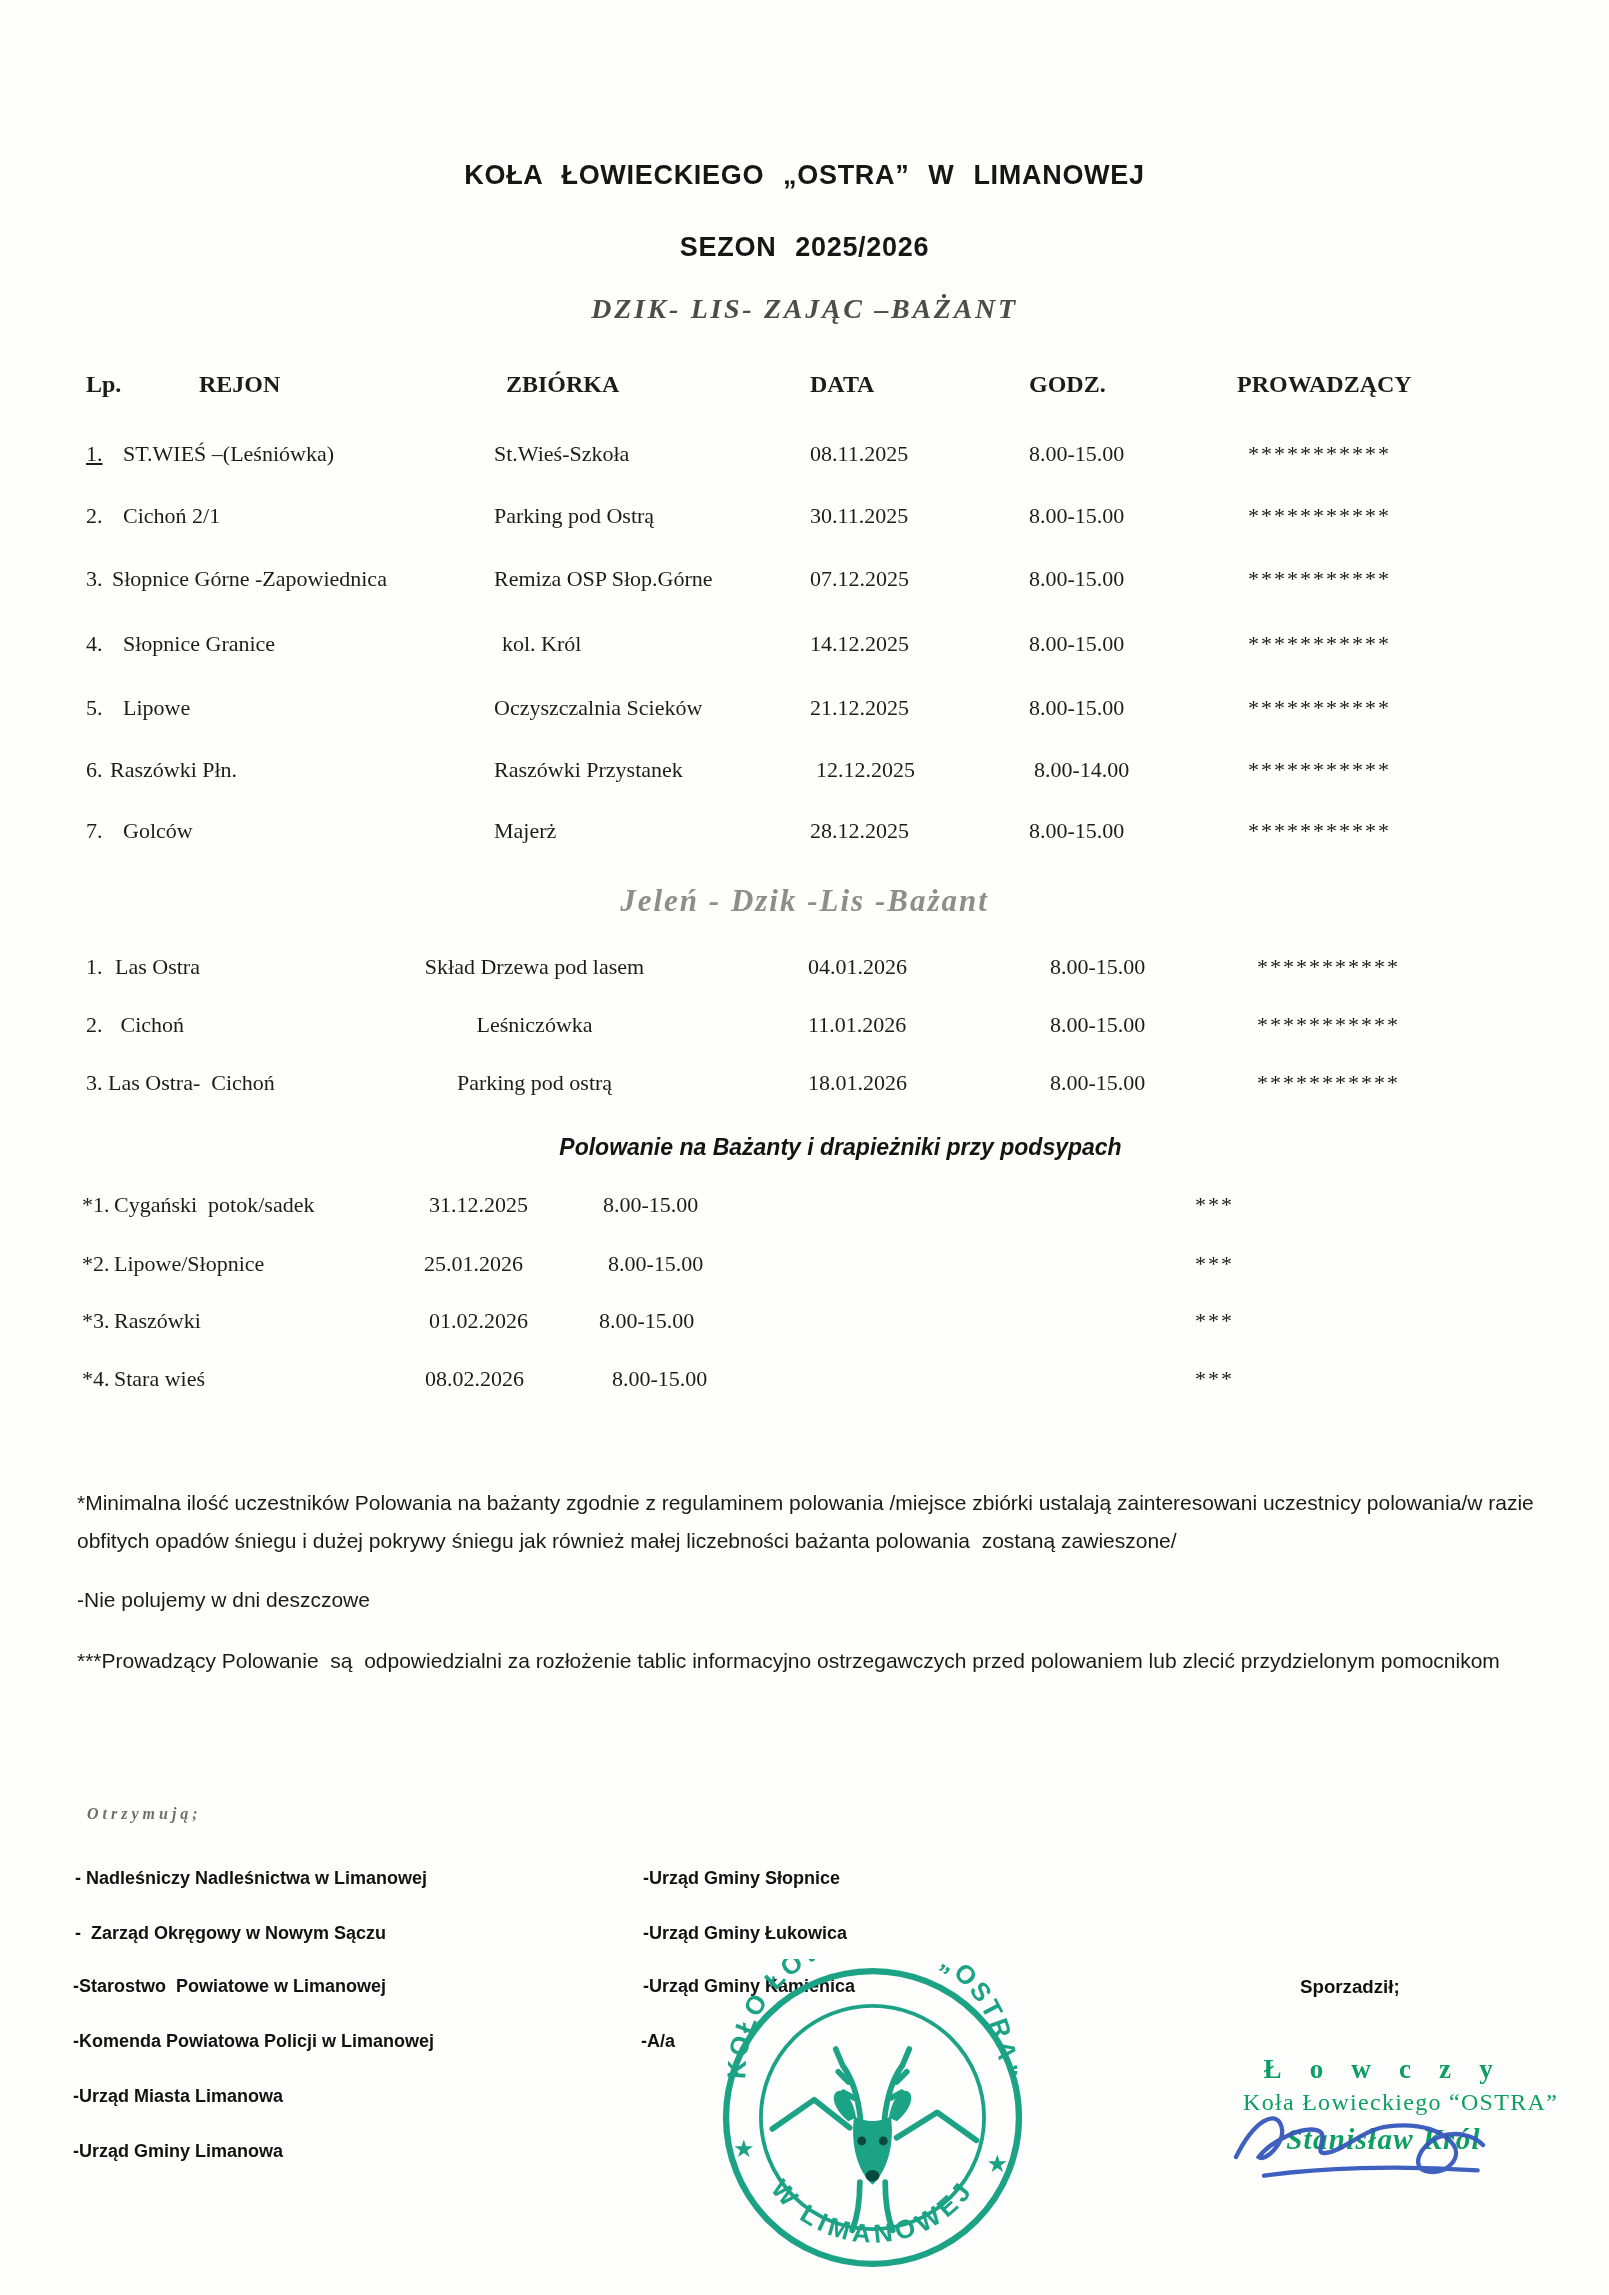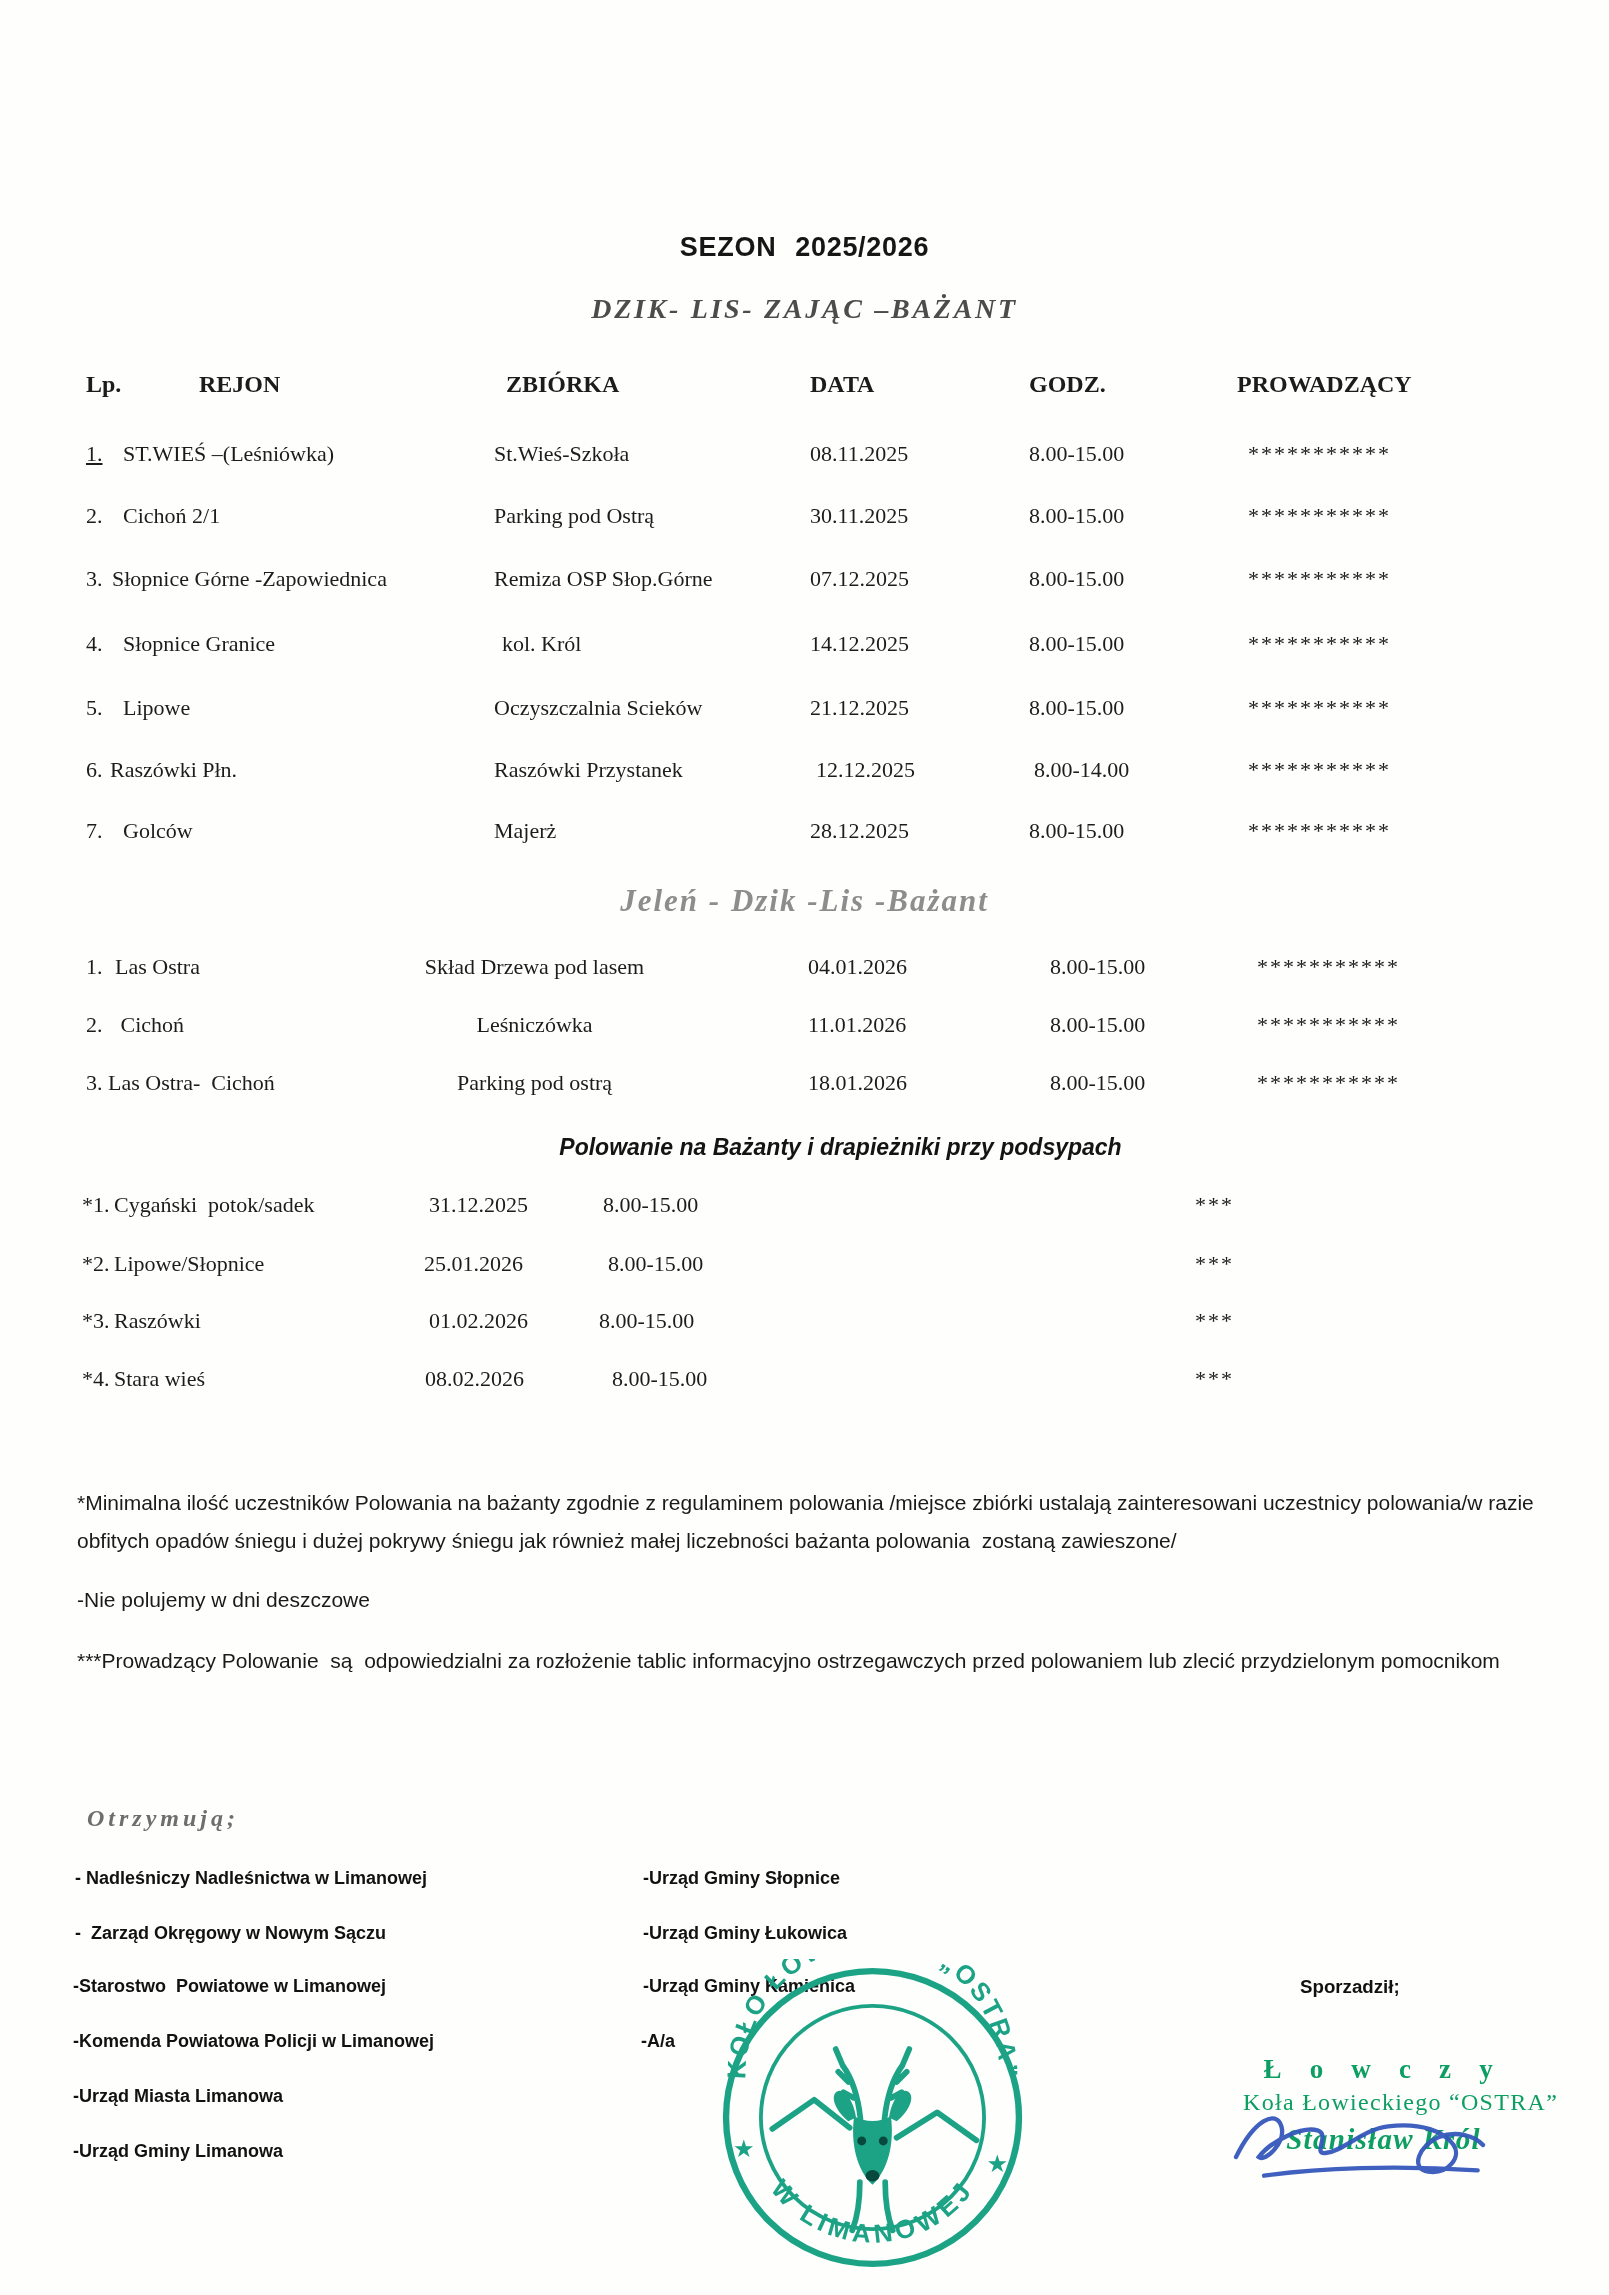--- a/index.html
+++ b/index.html
@@ -28,36 +28,37 @@
   .t2 .c-lp{left:86px}.t2 .c-rejon{left:115px}
   .t2 .c-zbiorka{left:374px;width:321px;text-align:center;white-space:pre;}
   .t2 .c-data{left:808px}.t2 .c-godz{left:1050px}.t2 .c-prow{left:1257px;letter-spacing:2px}
   .t3 .c-lp{left:82px}.t3 .c-rejon{left:114px}.t3 .c-data{left:429px}
   .t3 .c-godz{left:603px}.t3 .c-prow{left:1195px;letter-spacing:2px}
   .sec2-title{font-family:"Liberation Serif",serif;font-style:italic;font-weight:bold;
               font-size:31px;letter-spacing:2px;color:#8d8d8d;}
   .sec3-title{font-size:23px;font-weight:bold;font-style:italic;color:#141414;margin-left:36px;}
   .note{left:77px;width:1466px;font-size:21px;line-height:38px;white-space:pre-wrap;color:#1a1a1a;}
   .dist-head{font-family:"Liberation Serif",serif;font-style:italic;font-weight:bold;
-             font-size:24px;letter-spacing:4px;color:#6e6e6e;}
+             font-size:16px;letter-spacing:4px;color:#6e6e6e;}
   .dist{font-size:18px;font-weight:bold;color:#111;}
   .sporz{font-size:18.7px;font-weight:bold;color:#111;}
   .gtxt{font-family:"Liberation Serif",serif;color:#0d9e62;text-align:center;left:0;width:100%;}
   .g1{font-size:27px;letter-spacing:10.7px;font-weight:bold;}
   .g2{font-size:24px;letter-spacing:1.3px;}
   .g3{font-size:29px;font-weight:bold;font-style:italic;letter-spacing:1.3px;}
   .gwrap{position:absolute;left:1243px;top:2054px;width:281px;}
   .gwrap .abs{position:static;display:block;text-align:center;white-space:pre;}
   svg text{font-family:"Liberation Sans",sans-serif;}
 </style>
 </head>
 <body>
 
 <div class="page">
 
+  <div class="abs center t-main" style="top:160px">KOŁA ŁOWIECKIEGO „OSTRA” W LIMANOWEJ</div>
   <div class="abs center t-main" style="top:232px">SEZON 2025/2026</div>
   <div class="abs center t-sub" style="top:293px">DZIK- LIS- ZAJĄC –BAŻANT</div>
 
   <div class="row th" style="top:371px">
     <span class="h-lp">Lp.</span>
     <span class="h-rejon">REJON</span>
     <span class="h-zbiorka">ZBIÓRKA</span>
     <span class="h-data">DATA</span>
     <span class="h-godz">GODZ.</span>
     <span class="h-prow">PROWADZĄCY</span>

